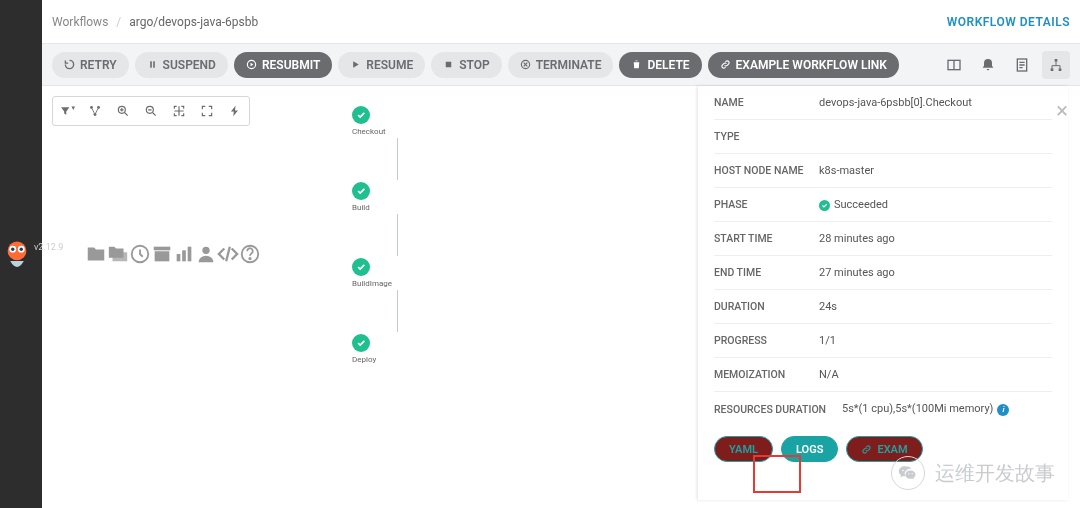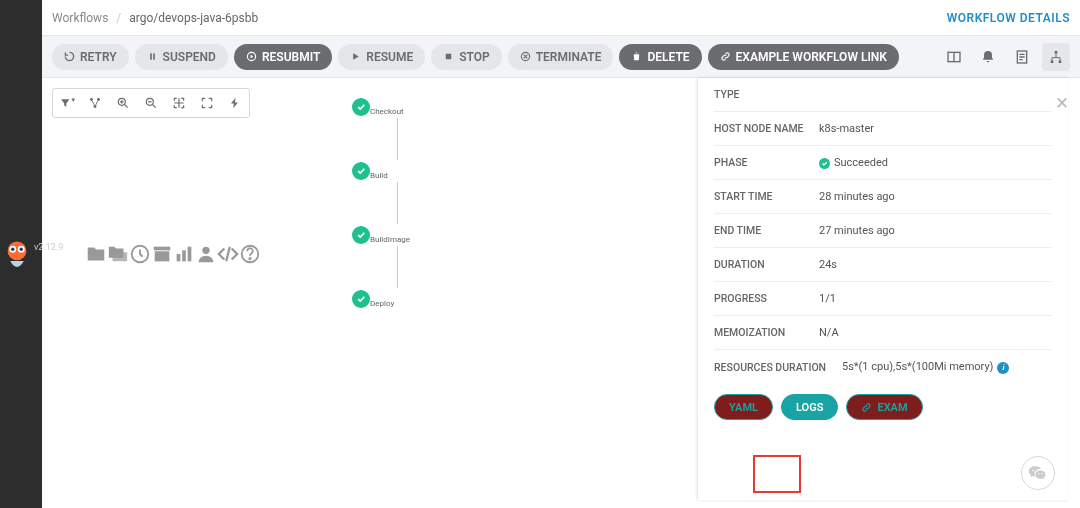--- a/index.html
+++ b/index.html
@@ -5,40 +5,40 @@
 * { margin:0; padding:0; box-sizing:border-box; font-family:-apple-system,BlinkMacSystemFont,"Segoe UI",Roboto,sans-serif; }
 body { width:1080px; height:508px; overflow:hidden; background:#f5f6f8; position:relative; }
 .sidebar { position:absolute; left:0; top:0; width:42px; height:508px; background:#2d2d2d; color:#bbb; display:flex; flex-direction:row; align-items:center; z-index:5; }
 .logo { width:42px; height:42px; display:flex; align-items:center; justify-content:center; margin-top:4px; color:#ff6b35; }
 .logo svg { width:34px; height:34px; }
 .ver { font-size:9px; color:#ccc; margin-top:2px; margin-bottom:16px; }
 .side-item { width:42px; height:48px; display:flex; align-items:center; justify-content:center; cursor:pointer; color:#999; }
 .side-item.active { color:#fff; }
 .side-item svg { width:22px; height:22px; }
 .main { position:absolute; left:42px; top:0; right:0; height:508px; display:flex; flex-direction:column; }
-.top-bar { height:36px; display:flex; align-items:center; padding:0 10px; border-bottom:1px solid #e5e5e5; background:#fff; }
+.top-bar { height:44px; display:flex; align-items:center; padding:0 10px; border-bottom:1px solid #e5e5e5; background:#fff; }
 .crumb-a { color:#888; font-size:12px; text-decoration:none; }
 .crumb-sep { color:#ccc; margin:0 8px; font-size:12px; }
 .crumb-b { color:#666; font-size:12px; }
 .top-spacer { flex:1; }
 .wf-details-link { color:#1e90c6; font-size:12px; font-weight:600; letter-spacing:0.5px; }
 .action-bar { height:42px; background:#f3f4f6; border-bottom:1px solid #e5e5e5; display:flex; align-items:center; padding:0 10px; gap:6px; }
 .btn { height:26px; border-radius:13px; border:none; padding:0 12px; font-size:12px; font-weight:600; display:inline-flex; align-items:center; gap:5px; cursor:pointer; background:#e5e6e8; color:#6a6c70; }
 .btn.dark { background:#6a6c70; color:#fff; }
 .btn .bi { width:11px; height:11px; }
 .action-spacer { flex:1; }
 .tool-icon { width:28px; height:28px; border-radius:4px; display:flex; align-items:center; justify-content:center; color:#6a6c70; cursor:pointer; }
 .tool-icon.sel { background:#e5e6e8; }
 .tool-icon svg { width:16px; height:16px; }
 .content { flex:1; position:relative; background:#fff; }
 .canvas-tools { position:absolute; left:10px; top:10px; height:30px; background:#fff; border:1px solid #d5d7da; border-radius:3px; display:flex; align-items:center; padding:0 6px; gap:12px; color:#6a6c70; }
 .canvas-tools .ct { width:16px; height:16px; cursor:pointer; display:flex; align-items:center; justify-content:center; }
 .canvas-tools svg { width:14px; height:14px; }
 .graph { position:absolute; left:310px; top:20px; width:90px; }
-.node { display:flex; flex-direction:row; align-items:flex-end; }
+.node { display:flex; flex-direction:column; align-items:flex-start; }
 .node-dot { width:18px; height:18px; border-radius:50%; background:#1fbf8f; display:flex; align-items:center; justify-content:center; color:#fff; }
 .node-dot svg { width:10px; height:10px; }
 .node-label { font-size:8px; color:#666; margin-top:3px; }
 .edge { width:1px; height:42px; background:#c7c9cc; margin:2px auto; }
 .panel { position:absolute; right:12px; top:0; width:370px; bottom:8px; background:#fff; box-shadow:-1px 0 3px rgba(0,0,0,0.12); padding:0 16px 12px; overflow:hidden; }
 .panel-close { position:absolute; right:0; top:14px; color:#bbb; font-size:22px; cursor:pointer; line-height:1; }
 .prow { display:flex; align-items:center; min-height:34px; border-bottom:1px solid #eee; font-size:11px; color:#555; }
 .prow .pk { width:105px; color:#666; font-weight:500; font-size:10.5px; }
 .prow .pv { flex:1; color:#555; }
 .phase-dot { width:11px; height:11px; border-radius:50%; background:#1fbf8f; display:inline-flex; align-items:center; justify-content:center; color:#fff; margin-right:4px; vertical-align:middle; }
@@ -292,20 +292,24 @@
               <path d="M5 12l5 5L20 7"></path>
             </svg>
           </div>
         <div class="node-label">Deploy</div>
       </div>
     </div>
 
     <div class="panel">
       <div class="panel-close">×</div>
       <div class="prow">
+          <div class="pk">NAME</div>
+          <div class="pv">devops-java-6psbb[0].Checkout</div>
+        </div>
+      <div class="prow">
           <div class="pk">TYPE</div>
         </div>
       <div class="prow">
           <div class="pk">HOST NODE NAME</div>
           <div class="pv">k8s-master</div>
         </div>
       <div class="prow">
           <div class="pk">PHASE</div>
           <div class="pv"><span class="phase-dot">
               <svg viewBox="0 0 24 24" fill="none" stroke="currentColor" stroke-width="4">
@@ -352,13 +356,14 @@
 </div>
 
 <div class="redbox"></div>
 
 <div class="watermark">
   <div class="wm-circ">
       <svg viewBox="0 0 24 24" fill="currentColor">
         <path d="M8 4C4 4 1 6.5 1 10c0 2 1 3.5 2.5 4.5L3 17l2.5-1.2c.8.2 1.6.2 2.5.2.3 0 .6 0 .9-.05C8.3 15 8 14 8 13c0-3.3 3-6 7-6 .3 0 .6 0 .9.05C15 4.8 11.8 4 8 4zm-2 4a1 1 0 110 2 1 1 0 010-2zm4 0a1 1 0 110 2 1 1 0 010-2zm5 1c-3.3 0-6 2.2-6 5s2.7 5 6 5c.7 0 1.4-.1 2-.3l2 1-.5-2c1.5-.9 2.5-2.3 2.5-3.7 0-2.8-2.7-5-6-5zm-2 3a.8.8 0 110 1.6.8.8 0 010-1.6zm4 0a.8.8 0 110 1.6.8.8 0 010-1.6z"></path>
       </svg>
     </div>
+  <span>运维开发故事</span>
 </div>
 
 </body></html>

